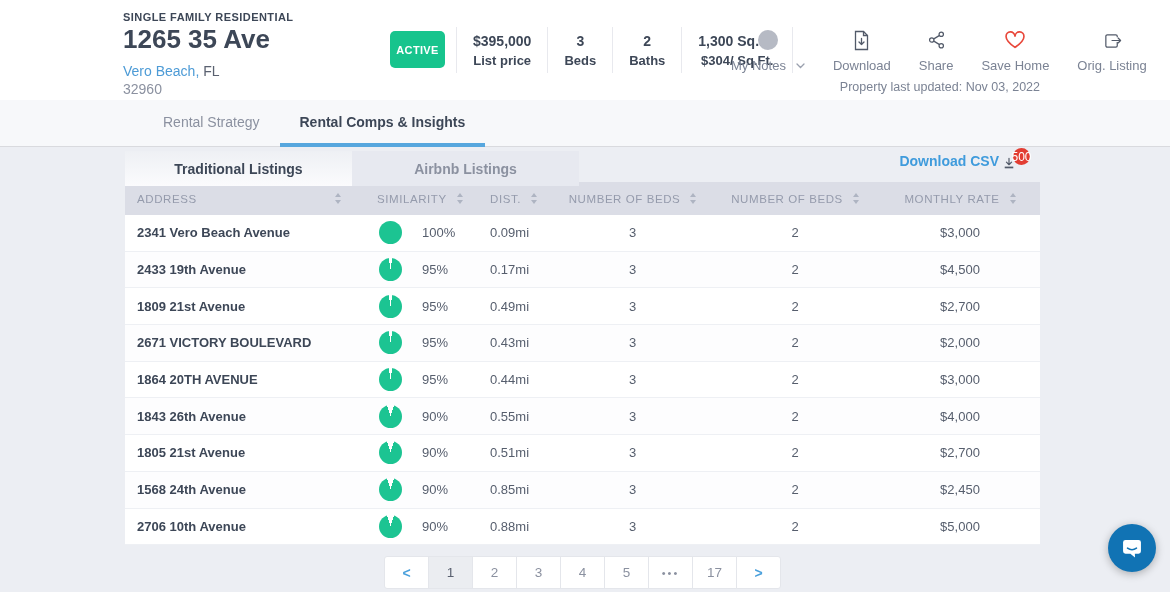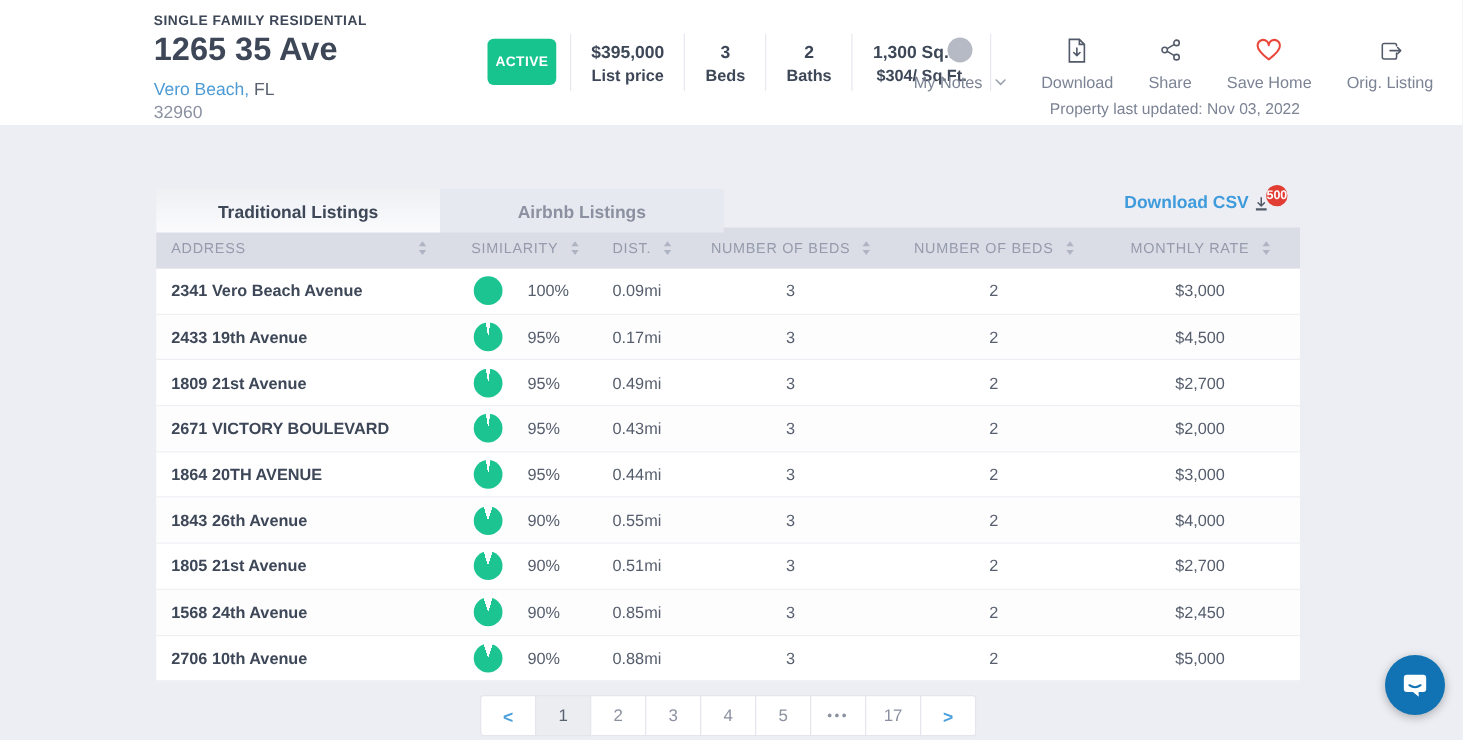--- a/index.html
+++ b/index.html
@@ -47,22 +47,22 @@
   
   .panel{position:absolute;left:125px;top:147px;width:915px}
   .subtabs{position:relative;height:35px}
   .stab{position:absolute;top:4px;height:35px;width:227px;display:flex;align-items:center;
     justify-content:center;font-size:14px;border:none;cursor:pointer;font-family:inherit}
   .stab.t1{left:0;background:linear-gradient(#eef0f4,#fbfbfd);color:var(--dark);font-weight:700}
   .stab.t2{left:227px;background:#e7e9f0;color:var(--gray);font-weight:600}
   .csvlink{position:absolute;right:4px;top:6px;display:flex;align-items:flex-start;gap:4px;
     color:#3f9bdc;font-size:14px;font-weight:700;cursor:pointer;background:none;border:none;font-family:inherit}
   .csvico{margin-top:4px}
-  .csvbadge{background:#e23d32;color:#fff;border-radius:50%;width:17px;height:17px;font-size:10px;
-    font-weight:700;display:flex;align-items:center;justify-content:center;position:relative;top:-5px;left:-6px}
+  .csvbadge{background:#e23d32;color:#fff;border-radius:50%;width:17px;height:17px;font-size:12px;
+    font-weight:400;display:flex;align-items:center;justify-content:center;position:relative;top:-5px;left:-6px}
 
   
   .thead,.trow{display:grid;grid-template-columns:230px 110px 90px 155px 170px 160px;align-items:center}
   .thead{height:33px;background:var(--hdrbg);font-size:11.5px;color:#959bac;letter-spacing:.05em}
   .th{display:flex;align-items:center;gap:10px;height:100%;cursor:pointer;background:none;border:none;
     font-family:inherit;font-size:inherit;color:inherit;letter-spacing:inherit}
   .th.h1{padding:0 14px 0 12px;justify-content:space-between}
   .th.h2{padding-left:22px}
   .th.h3{padding-left:25px}
   .th.h4,.th.h5,.th.h6{justify-content:center}
@@ -178,20 +178,24 @@
             <path d="M9.5 10h9m0 0-2.6-2.6M18.5 10l-2.6 2.6" stroke-linecap="round" stroke-linejoin="round"></path>
           </svg>
         </span>
         <span class="albl">Orig. Listing</span>
       </button>
     </div>
 
     <div class="updated">Property last updated: Nov 03, 2022</div>
   </header>
 
+  <nav class="tabband">
+    <button class="tab">Rental Strategy</button>
+    <button class="tab active">Rental Comps &amp; Insights</button>
+  </nav>
 
   <main class="panel">
     <div class="subtabs">
       <button class="stab t1">Traditional Listings</button>
       <button class="stab t2">Airbnb Listings</button>
       <button class="csvlink">
         <span>Download CSV</span>
         <svg class="csvico" width="12" height="12" viewBox="0 0 14 14" fill="none" stroke="#525a69" stroke-width="1.4">
           <path d="M7 1.5v7M4 6l3 3 3-3" stroke-linecap="round" stroke-linejoin="round"></path>
             <path d="M2 12.2h10" stroke-width="2"></path>

